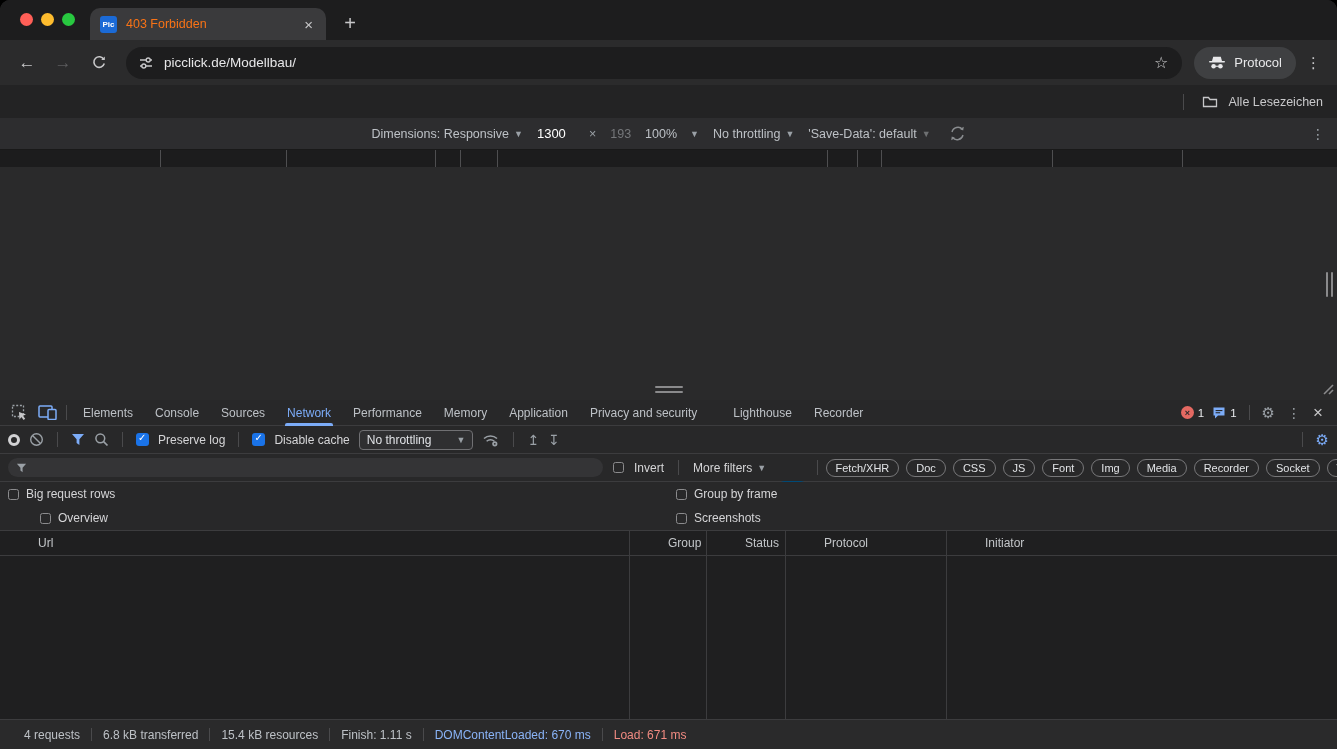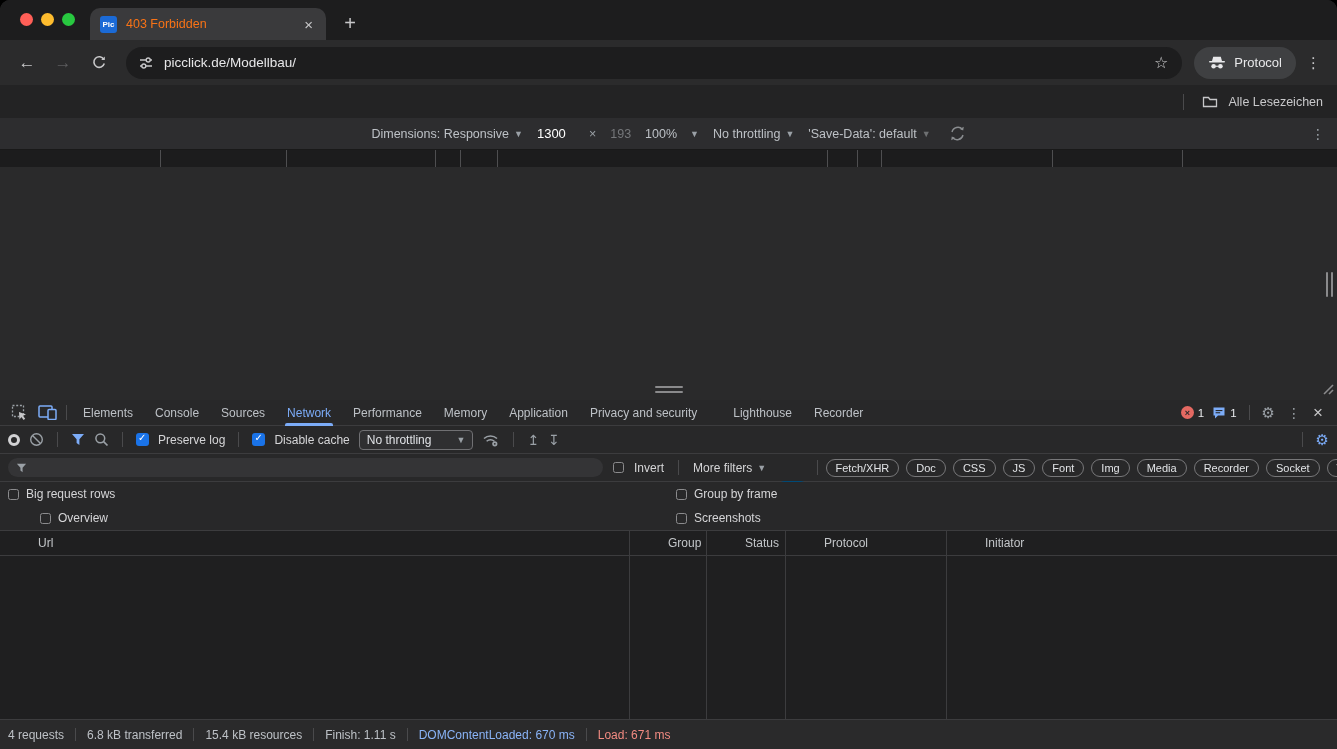--- a/index.html
+++ b/index.html
@@ -130,21 +130,21 @@
   .tbl-head{height:25px;background:#1f1f20;border-bottom:1px solid #3c3c3e;display:grid;
     grid-template-columns:630px 77px 79px 161px 1fr;flex:none;}
   .tbl-head .th{display:flex;align-items:center;padding-left:6px;font-size:12px;color:#c3c6c9;
     border-right:1px solid #3c3c3e;margin-left:32px;}
   .tbl-head .th:last-child{border-right:none;}
   .tbl-body{flex:1;background:#1f1f20;display:grid;grid-template-columns:630px 77px 79px 161px 1fr;min-height:0;}
   .tbl-body .td{border-right:1px solid #3c3c3e;}
   .tbl-body .td:last-child{border-right:none;}
 
   .dt-status{height:30px;background:#2a2a2b;border-top:1px solid #3c3c3e;display:flex;
-    align-items:center;padding:0 8px;gap:11px;font-size:12px;color:#bdc1c6;flex:none;}
+    align-items:center;padding:0 24px;gap:11px;font-size:12px;color:#bdc1c6;flex:none;}
   .st-sep{width:1px;height:13px;background:#4a4a4c;}
   .st-dcl{color:var(--dcl-blue);}
   .st-load{color:var(--load-red);}
 </style>
 </head>
 <body>
 
 <div class="browser">
 
   <div class="tabstrip">

